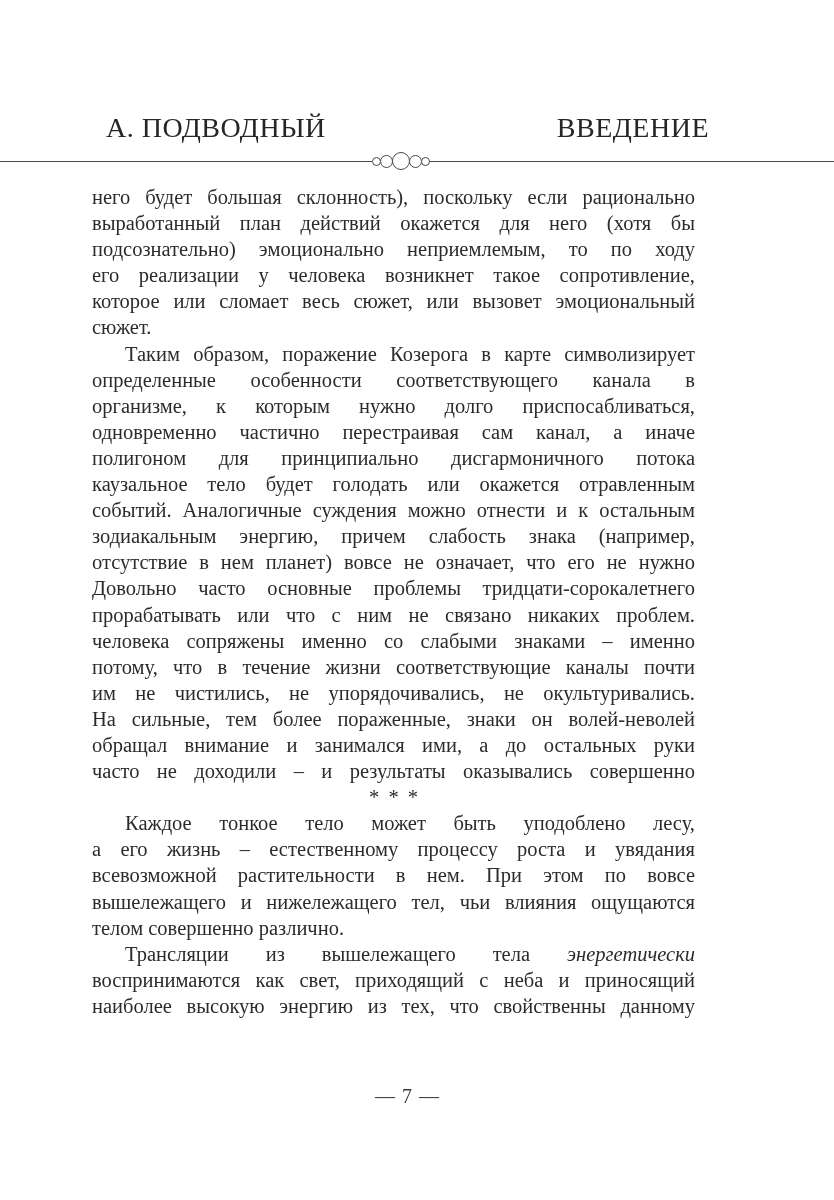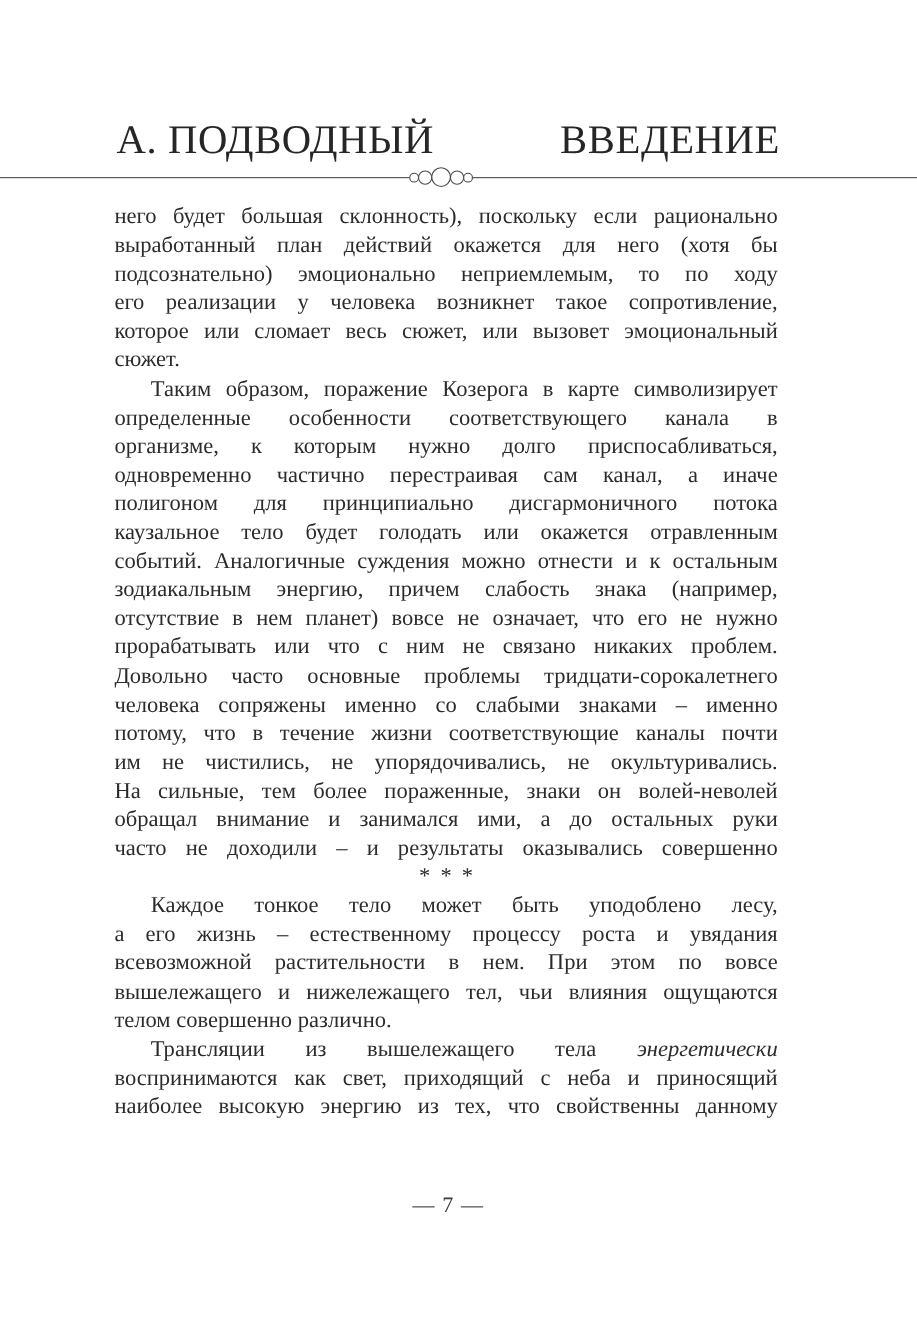--- a/index.html
+++ b/index.html
@@ -11,21 +11,21 @@
     color: #2b2b2b;
     overflow: hidden;
   }
   .page { position: absolute; inset: 0; }
 
   
   .header {
     position: absolute;
     left: 106px; width: 603px; top: 112px;
     display: flex; justify-content: space-between; align-items: baseline;
-    font-size: 37px; line-height: 32px;
+    font-size: 28px; line-height: 32px;
     letter-spacing: 0.5px;
     color: #262626;
     gap: 42px;
   }
 
   
   .rule-row {
     position: absolute;
     left: 0; right: 0; top: 152px; height: 18px;
     display: flex; align-items: center;
@@ -42,21 +42,21 @@
     margin: 0 -0.5px;
     box-sizing: border-box;
   }
   .c-s { width: 9px;  height: 9px;  }
   .c-m { width: 13px; height: 13px; }
   .c-l { width: 18px; height: 18px; }
 
   
   .body-text {
     position: absolute;
-    left: 104px; width: 603px; top: 184px;
+    left: 92px; width: 603px; top: 184px;
     font-size: 20.5px; line-height: 26.1px;
   }
   .paragraph { margin: 0; }
   .line { white-space: normal; }
   .line.j { text-align: justify; text-align-last: justify; }
   .line.ind { text-indent: 33px; }
   .separator {
     text-align: center;
     word-spacing: 4px;
     height: 26.1px; line-height: 26.1px;
@@ -108,22 +108,22 @@
       <div class="paragraph">
         <div class="line j ind">Таким образом, поражение Козерога в карте символизирует</div>
         <div class="line j">определенные особенности соответствующего канала в</div>
         <div class="line j">организме, к которым нужно долго приспосабливаться,</div>
         <div class="line j">одновременно частично перестраивая сам канал, а иначе</div>
         <div class="line j">полигоном для принципиально дисгармоничного потока</div>
         <div class="line j">каузальное тело будет голодать или окажется отравленным</div>
         <div class="line j">событий. Аналогичные суждения можно отнести и к остальным</div>
         <div class="line j">зодиакальным энергию, причем слабость знака (например,</div>
         <div class="line j">отсутствие в нем планет) вовсе не означает, что его не нужно</div>
+        <div class="line j">Довольно часто основные проблемы тридцати-сорокалетнего</div>
         <div class="line j">прорабатывать или что с ним не связано никаких проблем.</div>
-        <div class="line j">Довольно часто основные проблемы тридцати-сорокалетнего</div>
         <div class="line j">человека сопряжены именно со слабыми знаками – именно</div>
         <div class="line j">потому, что в течение жизни соответствующие каналы почти</div>
         <div class="line j">им не чистились, не упорядочивались, не окультуривались.</div>
         <div class="line j">На сильные, тем более пораженные, знаки он волей-неволей</div>
         <div class="line j">обращал внимание и занимался ими, а до остальных руки</div>
         <div class="line j">часто не доходили – и результаты оказывались совершенно</div>
       </div>
       <div class="separator">* * *</div>
       <div class="paragraph">
         <div class="line j ind">Каждое тонкое тело может быть уподоблено лесу,</div>

